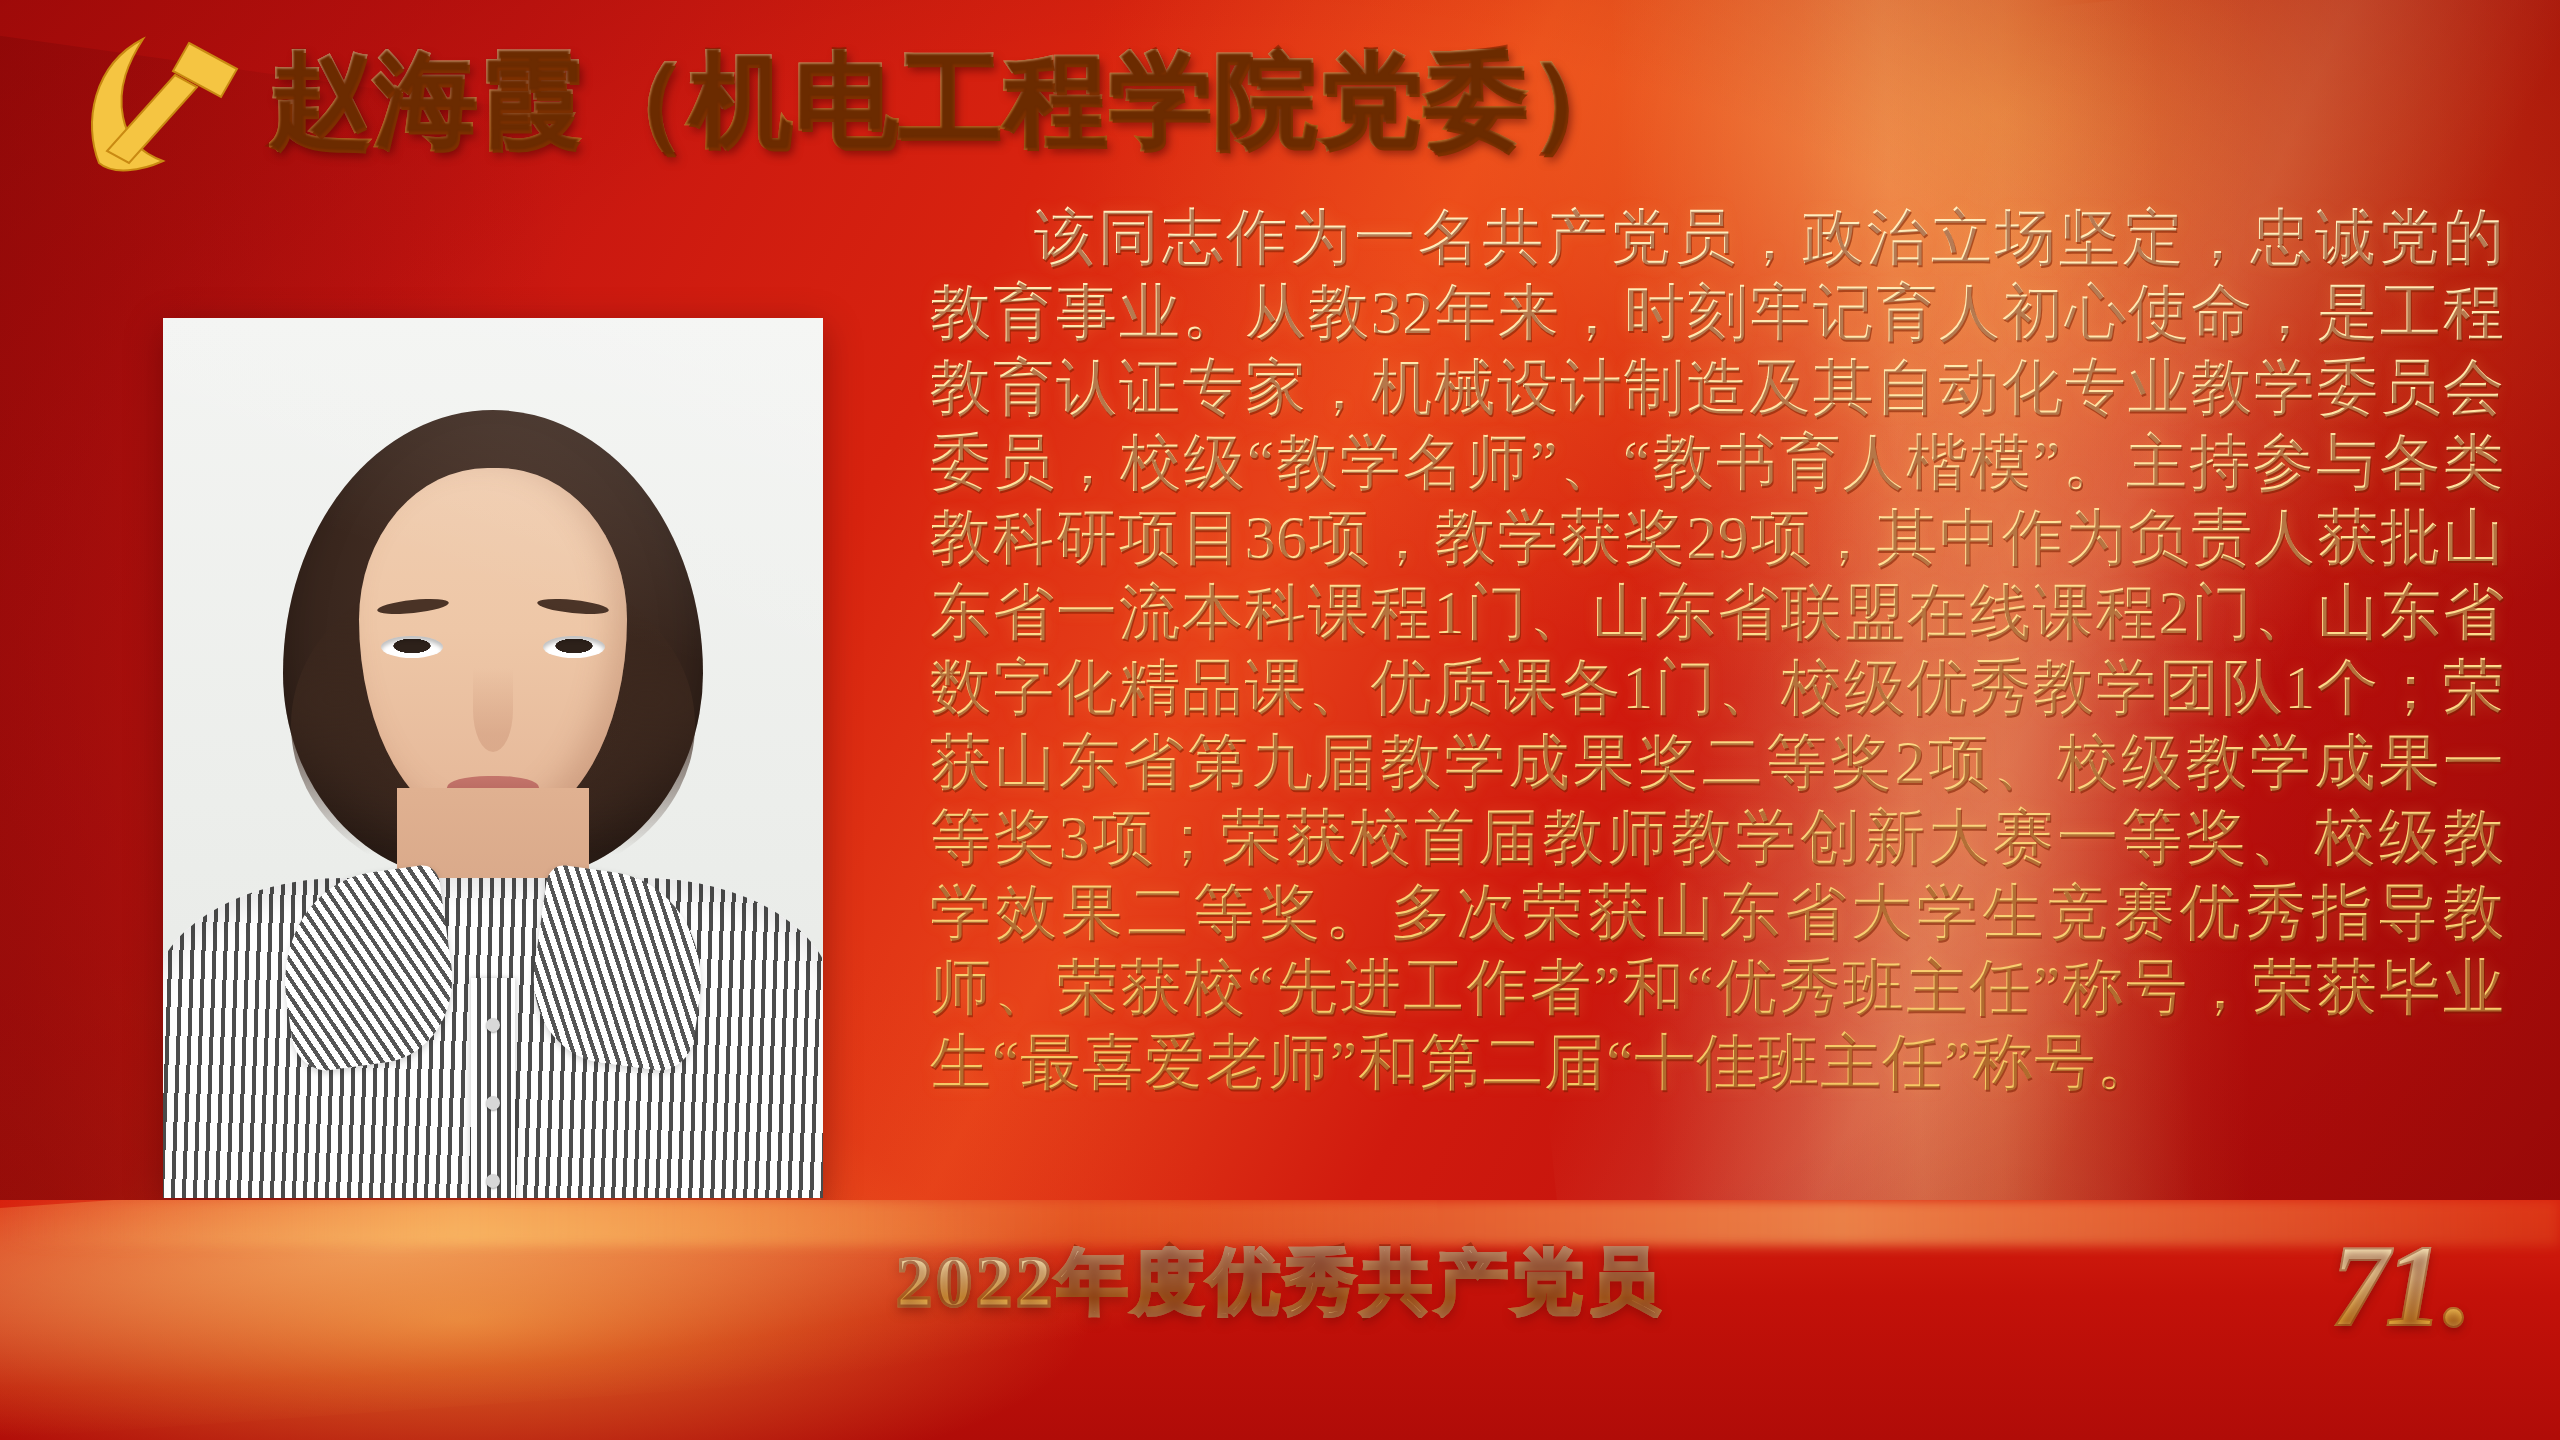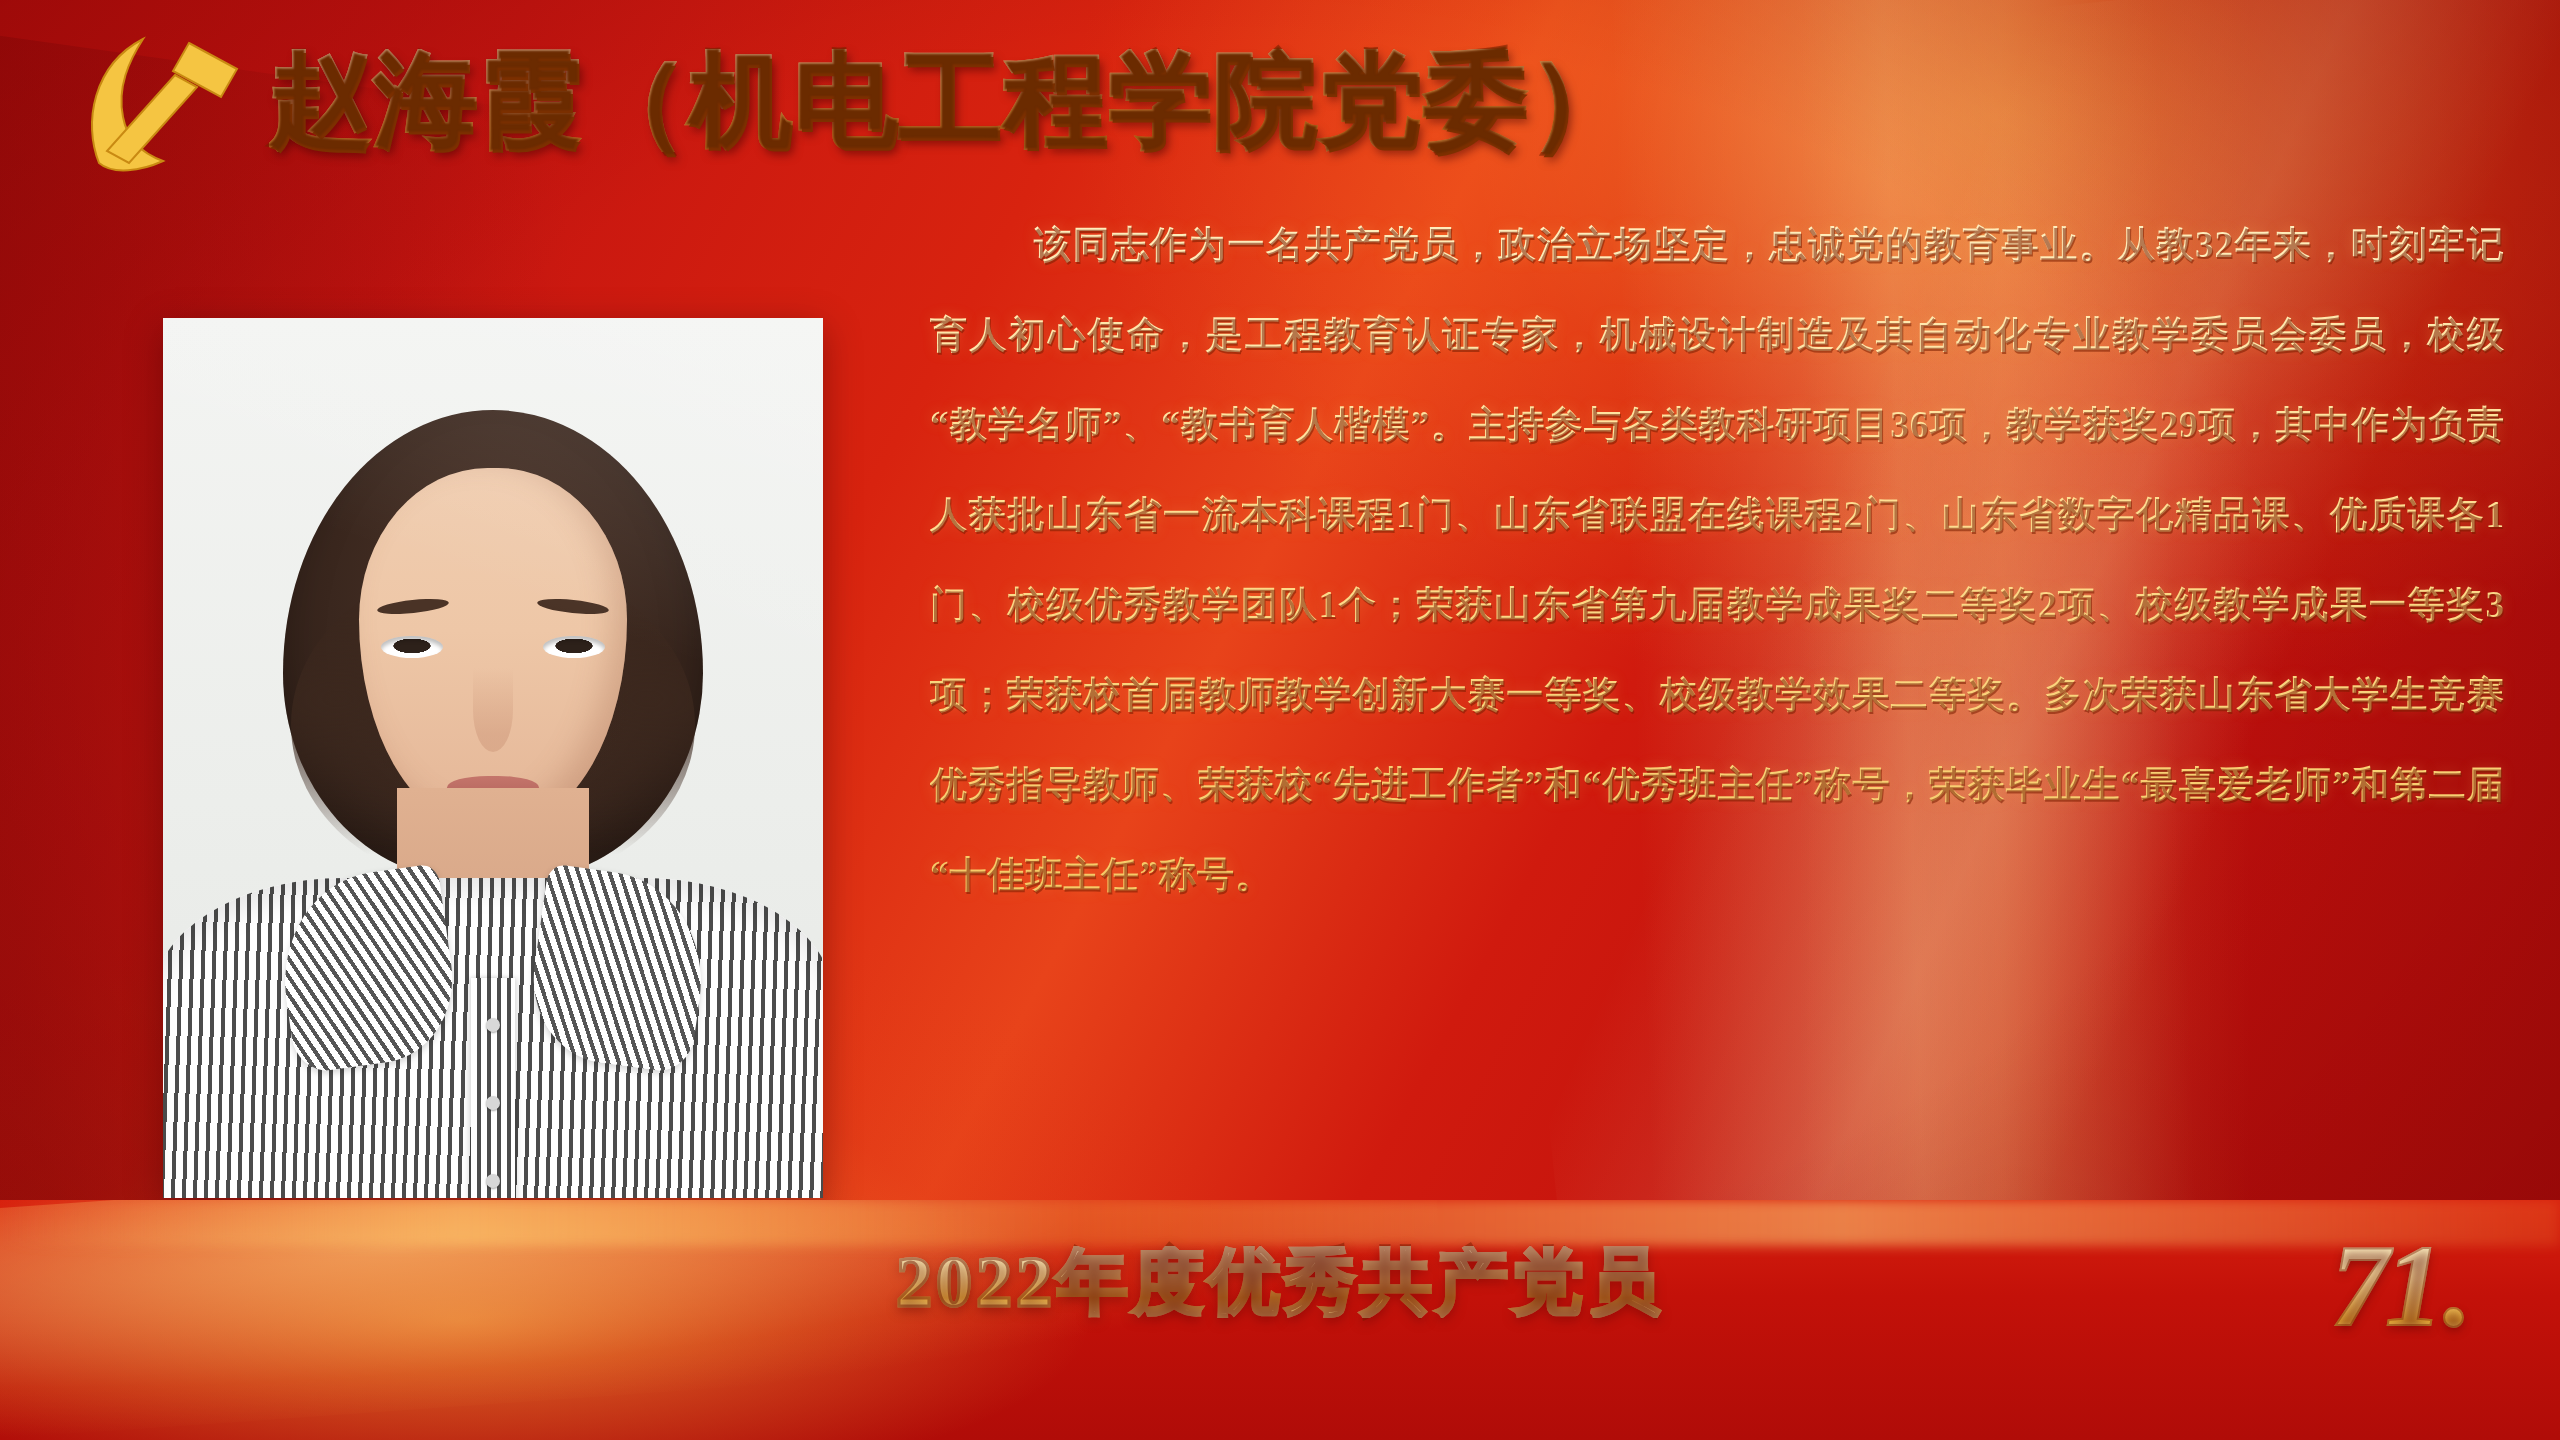--- a/index.html
+++ b/index.html
@@ -200,23 +200,23 @@
   }
 
   
   .body-text {
     position: absolute;
     top: 200px;
     left: 930px;
     width: 1575px;
     color: #ffe9a8;
     font-family: "Liberation Serif", "DejaVu Serif", serif;
-    font-size: 37px;
-    line-height: 90px;
-    font-weight: bold;
+    font-size: 61px;
+    line-height: 75px;
+    font-weight: normal;
     letter-spacing: 1px;
     text-indent: 104px;
     text-align: justify;
     text-shadow: 1px 2px 0 rgba(120,30,0,0.55), 0 0 14px rgba(255,190,90,0.25);
     background: linear-gradient(180deg, #fff3c9 0%, #ffe299 40%, #f5c964 100%);
     -webkit-background-clip: text;
     background-clip: text;
     color: transparent;
     -webkit-text-fill-color: transparent;
   }

